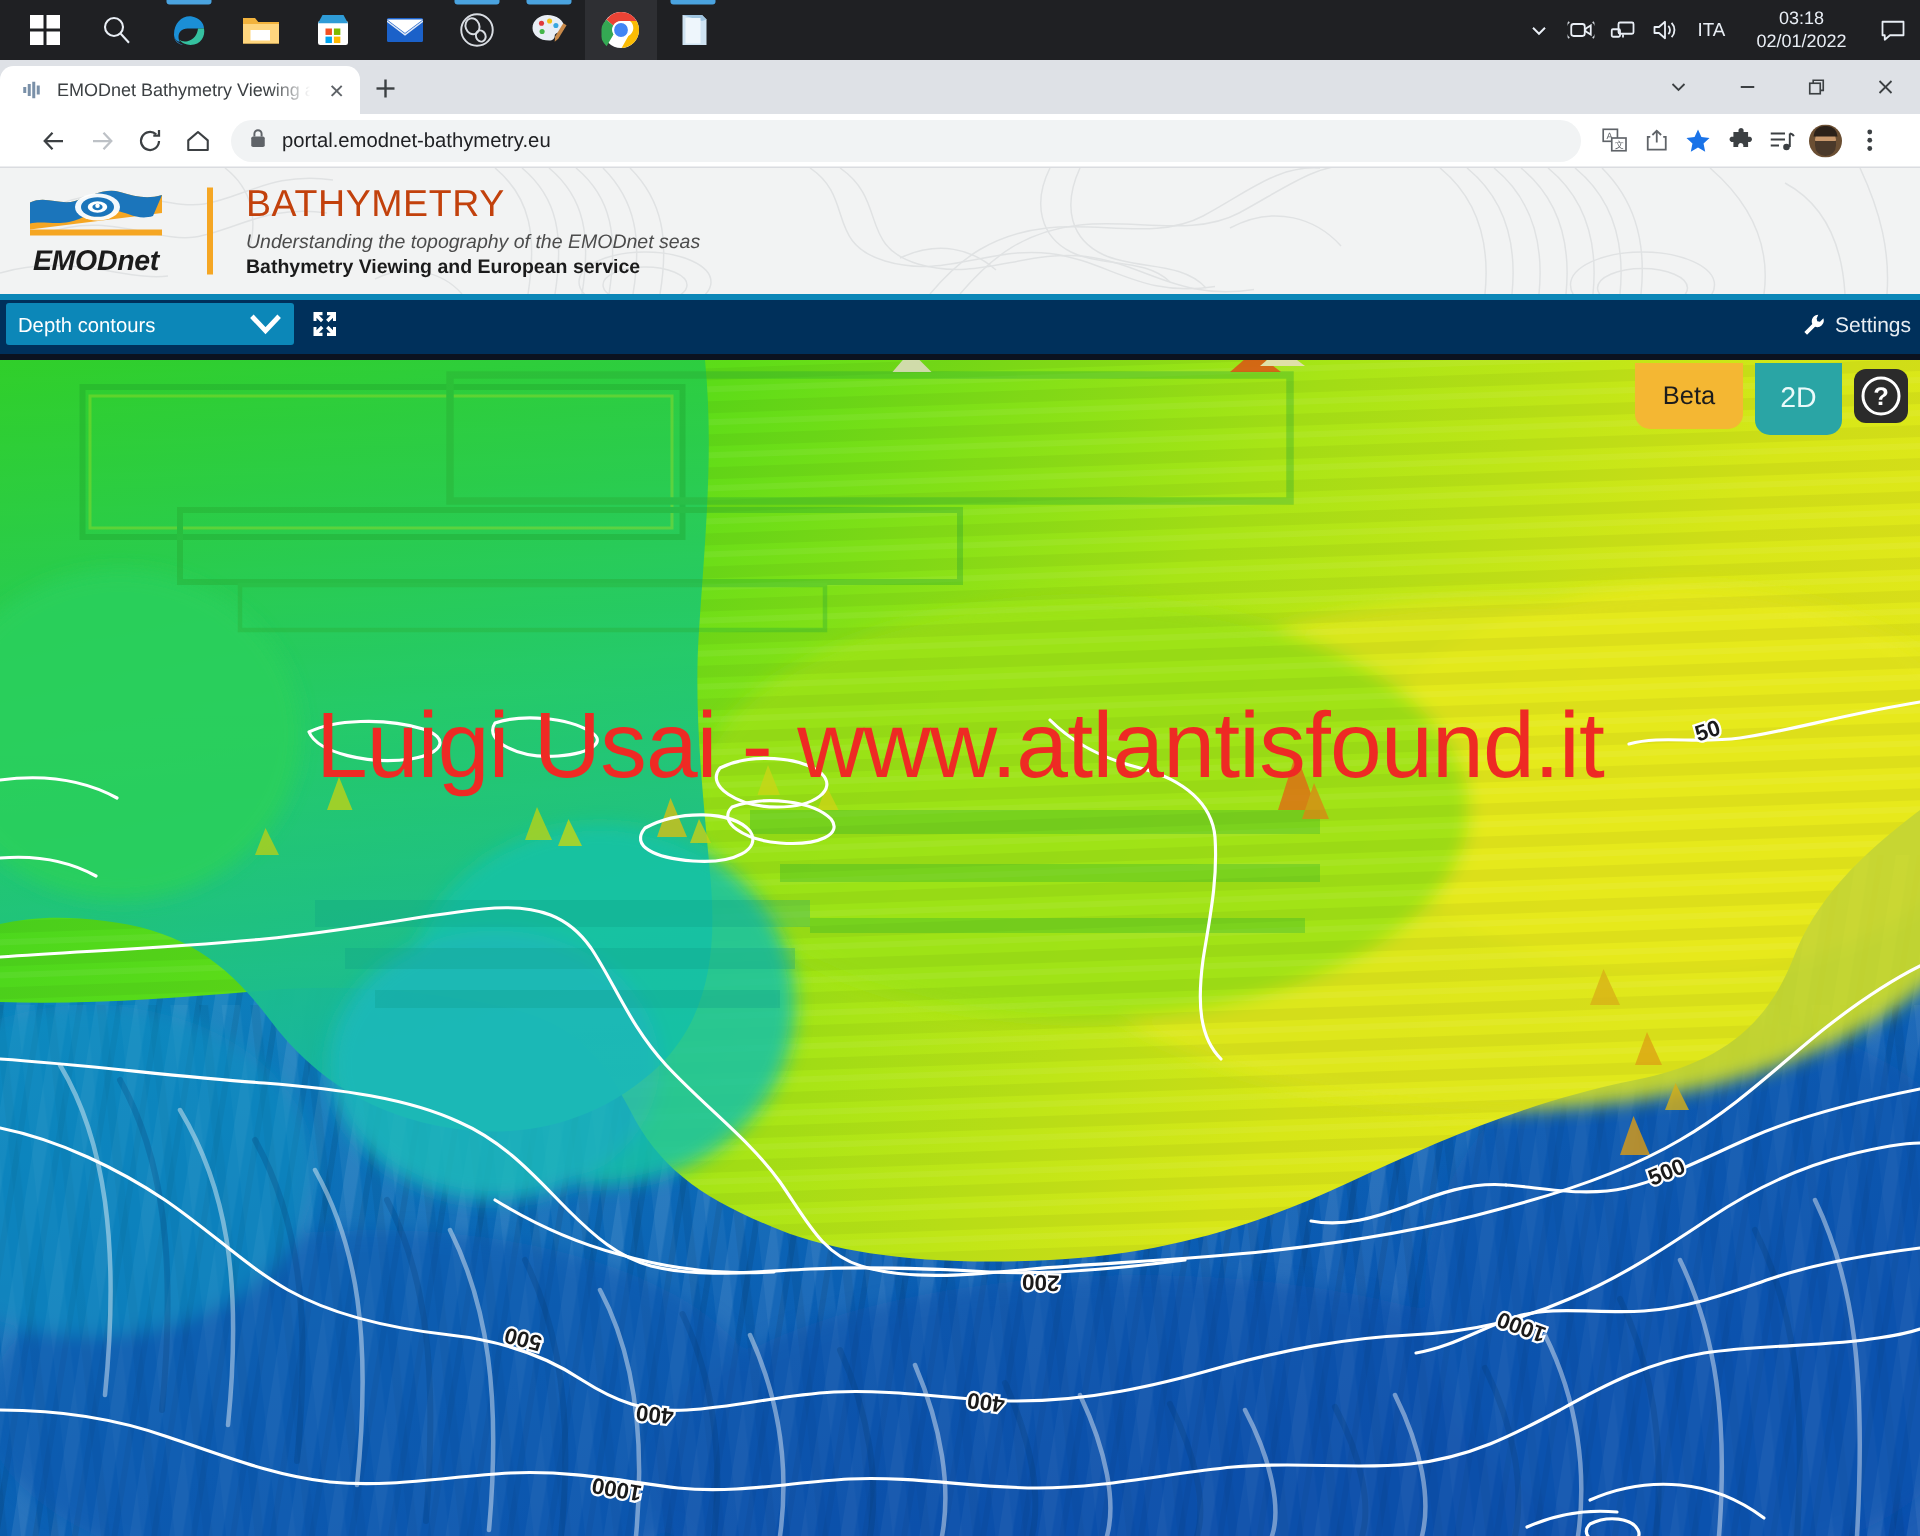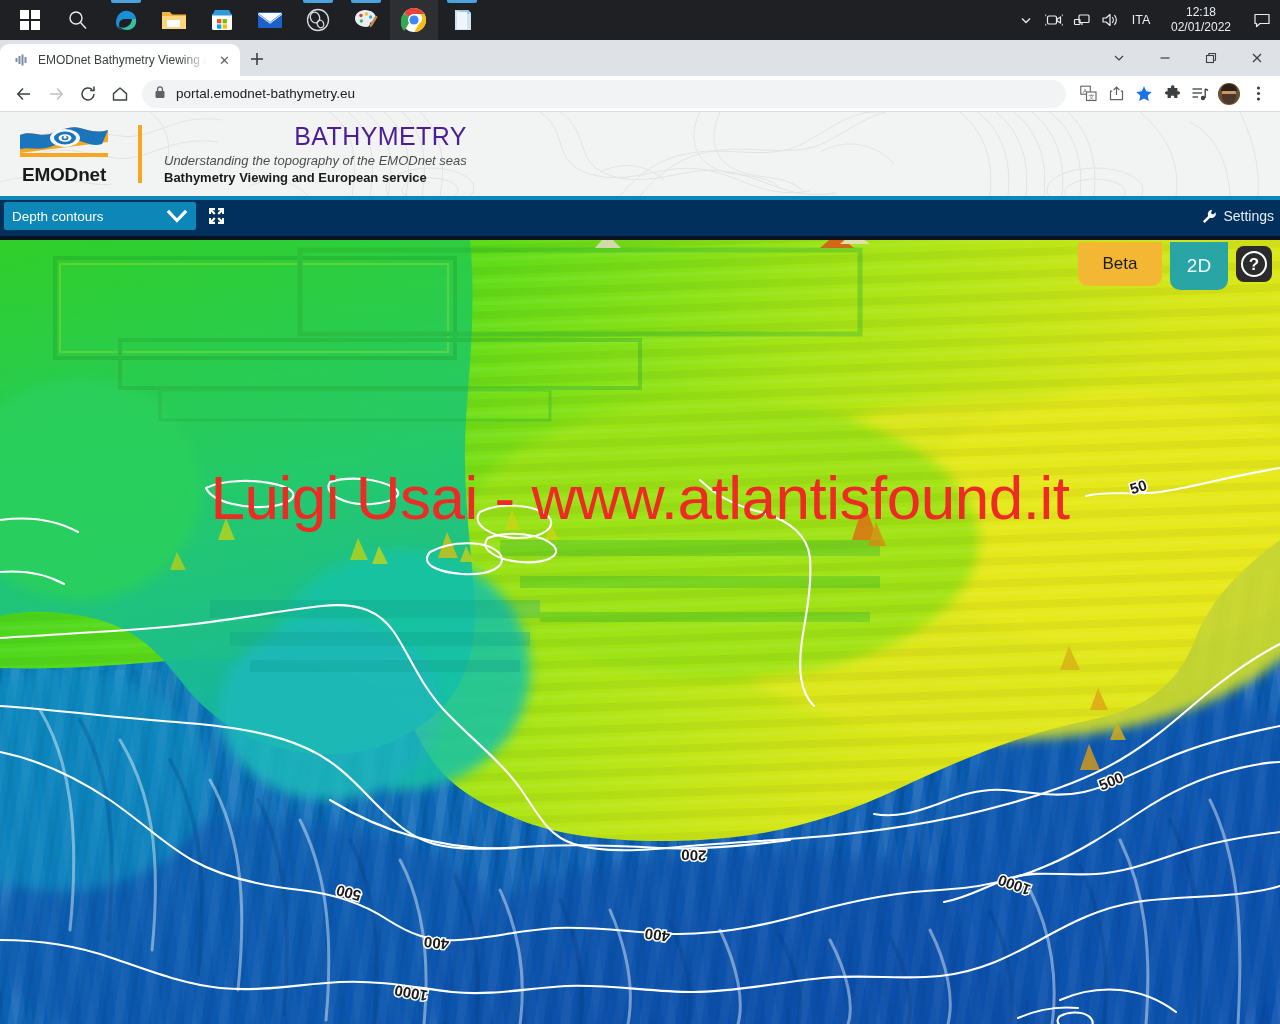--- a/index.html
+++ b/index.html
@@ -61,21 +61,21 @@
             mask-image: linear-gradient(to right, #000 84%, transparent 100%);
   }
   .tab-close { width: 20px; height: 20px; display:flex; align-items:center; justify-content:center; border-radius:50%; }
   .newtab { width: 34px; height: 30px; display:flex; align-items:center; justify-content:center; margin-bottom:2px; }
 
   .wincontrols { position: absolute; right: 0; top: 0; height: 36px; display: flex; }
   .wc { width: 46px; height: 36px; display: flex; align-items: center; justify-content: center; }
 
   #chrome-bar {
     position: absolute; left: 0; top: 76px; width: 1280px; height: 36px;
-    background: #fff; display: flex; align-items: center; padding: 0 8px;
+    background: #fff; display: flex; align-items: center; padding: 0 20px;
     border-bottom: 1px solid #dadce0;
   }
   .navbtn { width: 32px; height: 32px; display:flex; align-items:center; justify-content:center; border-radius:50%; }
   .omnibox {
     flex: 1 1 auto; height: 28px; margin: 0 8px 0 6px;
     background: #f1f3f4; border-radius: 14px;
     display: flex; align-items: center; padding: 0 12px; gap: 10px;
     font-size: 13.5px; color: #202124;
   }
   .omni-url { color: #202124; }
@@ -95,24 +95,24 @@
   #site-header {
     position: absolute; left: 0; top: 112px; width: 1280px; height: 84px;
     background: #f2f3f3; overflow: hidden;
   }
   #site-header .contour-bg {
     position: absolute; inset: 0; opacity: .55;
   }
   .hdr-inner { position: relative; display: flex; align-items: center; height: 84px; padding-left: 14px; gap: 0; }
   .logo-box { width: 100px; display: flex; flex-direction: column; align-items: center; }
   .logo-mark { width: 92px; height: 40px; }
-  .logo-word { font-size: 19px; font-weight: bold; color: #1b1b1b; letter-spacing: -.2px; margin-top: 1px; }
+  .logo-word { font-size: 19px; font-weight: bold; color: #1b1b1b; letter-spacing: -.2px; margin-top: 1px; font-style: italic; }
   .hdr-divider { width: 4px; height: 58px; background: #f5a623; margin: 0 22px 0 24px; }
   .hdr-text { display: flex; flex-direction: column; justify-content: center; }
-  .hdr-title { font-size: 25px; color: #4c1d95; letter-spacing: .4px; line-height: 1.05; text-align: right; }
+  .hdr-title { font-size: 25px; color: #c2410c; letter-spacing: .4px; line-height: 1.05; }
   .hdr-sub1 { font-size: 13px; font-style: italic; color: #4c4c4c; margin-top: 4px; }
   .hdr-sub2 { font-size: 13px; font-weight: bold; color: #1b1b1b; margin-top: 2px; }
 
   
   #app-toolbar {
     position: absolute; left: 0; top: 196px; width: 1280px; height: 40px;
     background: #00305b; display: flex; align-items: center;
   }
   #app-toolbar::before {
     content: ""; position: absolute; left: 0; top: 0; width: 1280px; height: 4px; background: #0c87b8;
@@ -132,21 +132,21 @@
 
   
   #map {
     position: absolute; left: 0; top: 240px; width: 1280px; height: 784px;
     overflow: hidden; background: #0b63b5;
   }
   #map svg.mapcanvas { position: absolute; inset: 0; width: 1280px; height: 784px; display:block; }
 
   .map-controls { position: absolute; right: 8px; top: 0; display: flex; align-items: flex-start; gap: 8px; padding-top: 2px; }
   .btn-beta {
-    width: 84px; height: 44px; background: #f4b733; border-radius: 0 0 10px 10px;
+    width: 72px; height: 44px; background: #f4b733; border-radius: 0 0 10px 10px;
     display: flex; align-items: center; justify-content: center;
     font-size: 17px; color: #1c1c1c;
   }
   .btn-2d {
     width: 58px; height: 48px; background: #2aa5a5; border-radius: 0 0 10px 10px;
     display: flex; align-items: center; justify-content: center;
     font-size: 19px; color: #eafafa;
   }
   .btn-help {
     width: 36px; height: 36px; margin-top: 4px; background: #2b2b2b; border-radius: 8px;
@@ -284,21 +284,21 @@
       </svg>
     </div>
     <div class="sysico">
       <svg width="20" height="16" viewBox="0 0 20 16">
         <path d="M3 6h3l4-3.5v11L6 10H3z" fill="none" stroke="#e9eef5" stroke-width="1.2" stroke-linejoin="round"></path>
         <path d="M12.2 5.2a4 4 0 0 1 0 5.6M14.4 3.2a7 7 0 0 1 0 9.6" fill="none" stroke="#e9eef5" stroke-width="1.2"></path>
       </svg>
     </div>
     <div class="lang">ITA</div>
     <div class="clock">
-      <span>12:18</span>
+      <span>03:18</span>
       <span>02/01/2022</span>
     </div>
     <div class="notif">
       <svg width="18" height="16" viewBox="0 0 18 16">
         <path d="M2 2.5h14v9H7l-3.5 3v-3H2z" fill="none" stroke="#e9eef5" stroke-width="1.2" stroke-linejoin="round"></path>
       </svg>
     </div>
   </div>
 </div>
 

